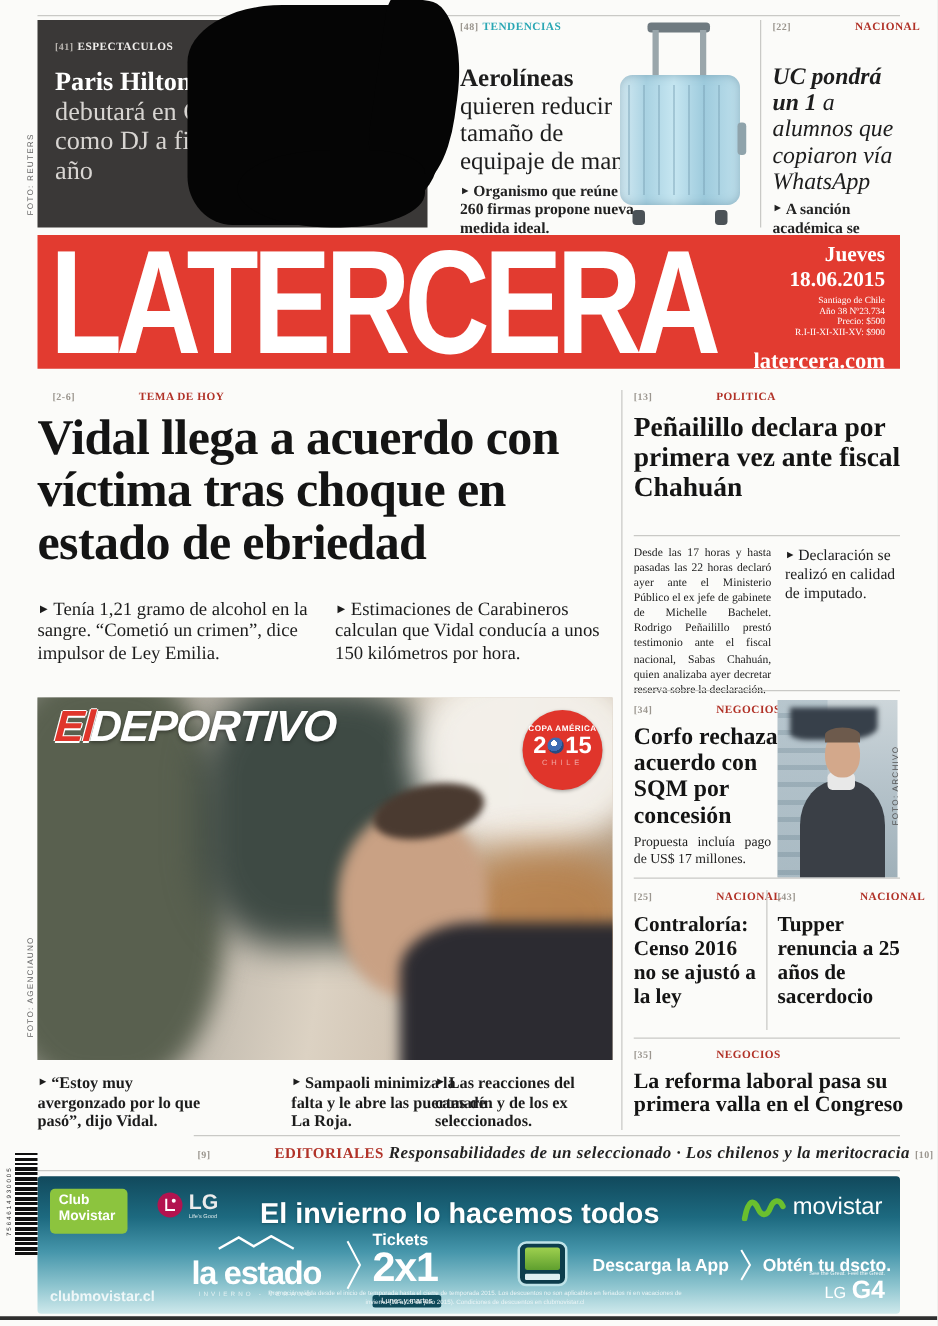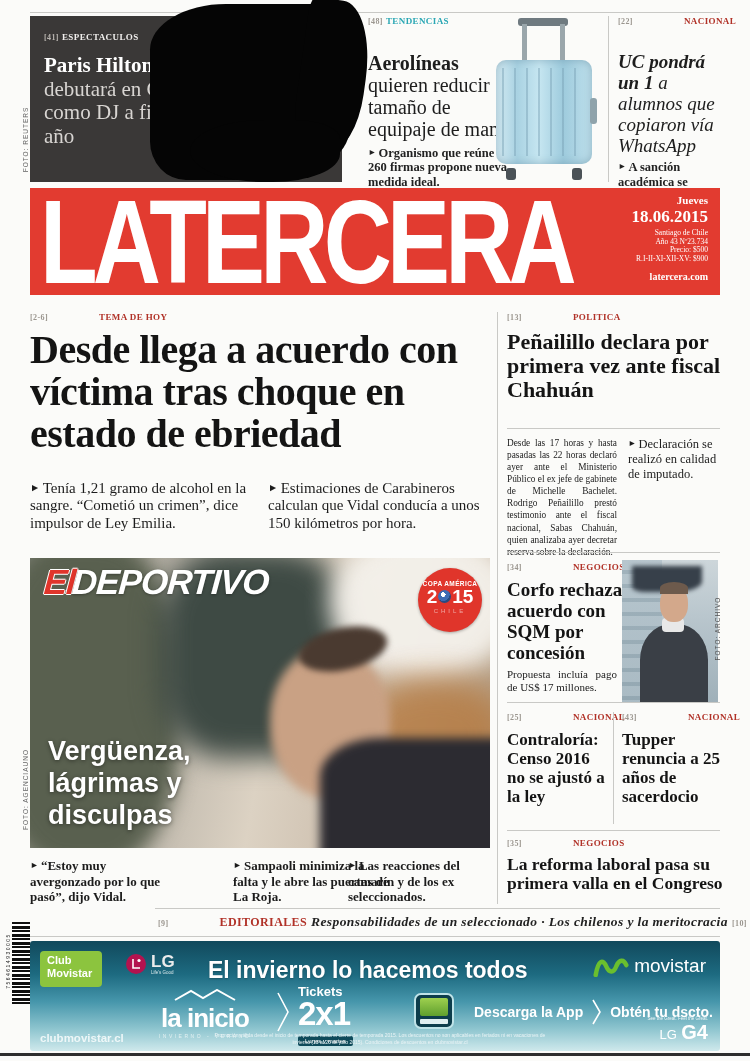--- a/index.html
+++ b/index.html
@@ -41,26 +41,26 @@
            background:repeating-linear-gradient(90deg,rgba(120,160,180,.45) 0 2px,transparent 2px 12px);}
   .sc-side{position:absolute;left:102px;top:80px;width:7px;height:26px;background:#8fa3ab;border-radius:3px;}
   .sc-wheel{position:absolute;bottom:0;width:10px;height:12px;background:#4b5257;border-radius:3px;}
   
   #masthead{left:30px;top:188px;width:690px;height:107px;background:#e23b30;}
   #mast-title{position:absolute;left:10px;top:-14px;font-family:"Liberation Sans",sans-serif;
        font-weight:bold;font-size:118px;color:#ffffff;letter-spacing:-6px;
        transform:scaleX(.80);transform-origin:left center;white-space:nowrap;}
   #mast-info{position:absolute;right:12px;top:6px;text-align:right;color:#ffffff;
        font-family:"Liberation Serif",serif;line-height:1.15;}
-  #mast-day{font-size:11px;font-weight:bold;font-family:Liberation Serif, serif;}
+  #mast-day{font-size:17px;font-weight:bold;font-family:Liberation Serif, serif;}
   #mast-date{font-size:17px;font-weight:bold;margin-bottom:3px;}
   .mast-line{font-size:7.5px;}
-  #mast-site{font-size:10px;font-weight:bold;margin-top:7px;text-align:right;}
-  
-  #lead-kicker{left:30px;top:312px;text-align:center;}
+  #mast-site{font-size:18px;font-weight:bold;margin-top:7px;text-align:right;}
+  
+  #lead-kicker{left:42px;top:312px;text-align:center;}
   #lead-head{left:30px;top:329px;width:468px;font-size:40px;font-weight:bold;line-height:1.05;
        letter-spacing:-.5px;color:#141414;}
   .lead-bul{top:480px;font-size:15px;line-height:1.16;color:#1c1c1c;}
   #lead-b1{left:30px;width:228px;}
   #lead-b2{left:268px;width:224px;}
   #vr-main{left:497px;top:312px;width:1px;height:592px;}
   
   #pol-kicker{left:507px;top:312px;}
   #pol-head{left:507px;top:330px;width:214px;font-size:22px;font-weight:bold;line-height:1.08;color:#141414;}
   #pol-rule{left:507px;top:428px;width:213px;height:1px;}
@@ -221,31 +221,31 @@
     </div>
     <div id="nac-bullet" class="ar">A sanción académica se suma un sumario que aún no concluye.</div>
   </div>
 
   <div class="abs" id="masthead">
     <div id="mast-title">LATERCERA</div>
     <div id="mast-info">
       <div id="mast-day">Jueves</div>
       <div id="mast-date">18.06.2015</div>
       <div class="mast-line">Santiago de Chile</div>
-      <div class="mast-line">Año 43 Nº23.734</div>
+      <div class="mast-line">Año 38 Nº23.734</div>
       <div class="mast-line">Precio: $500</div>
       <div class="mast-line">R.I-II-XI-XII-XV: $900</div>
       <div id="mast-site">latercera.com</div>
     </div>
   </div>
 
   <div class="abs kicker" id="lead-kicker">
     <span class="num">[2-6]</span><span class="red">TEMA DE HOY</span>
   </div>
-  <div class="abs" id="lead-head">Desde llega a acuerdo con víctima tras choque en estado de ebriedad</div>
+  <div class="abs" id="lead-head">Vidal llega a acuerdo con víctima tras choque en estado de ebriedad</div>
   <div class="abs lead-bul ar" id="lead-b1">Tenía 1,21 gramo de alcohol en la sangre. “Cometió un crimen”, dice impulsor de Ley Emilia.</div>
   <div class="abs lead-bul ar" id="lead-b2">Estimaciones de Carabineros calculan que Vidal conducía a unos 150 kilómetros por hora.</div>
   <div class="abs rule" id="vr-main"></div>
 
   <div class="abs kicker" id="pol-kicker">
     <span class="num">[13]</span><span class="red">POLITICA</span>
   </div>
   <div class="abs" id="pol-head">Peñailillo declara por primera vez ante fiscal Chahuán</div>
   <div class="abs rule" id="pol-rule"></div>
   <div class="abs" id="pol-body">Desde las 17 horas y hasta pasadas las 22 horas declaró ayer ante el Ministerio Público el ex jefe de gabinete de Michelle Bachelet. Rodrigo Peñailillo prestó testimonio ante el fiscal nacional, Sabas Chahuán, quien analizaba ayer decretar reserva sobre la declaración.</div>
@@ -267,21 +267,20 @@
     </div>
     <div id="copa-badge">
       <div id="copa-top">COPA AMÉRICA</div>
       <div id="copa-year">
         <span>2</span>
           <span id="copa-ball"></span>
           <span>15</span>
       </div>
       <div id="copa-country">CHILE</div>
     </div>
-    <div id="dep-overlay">Vergüenza, lágrimas y disculpas</div>
   </div>
   <div class="vcredit" style="left:-20px;top:786px;">FOTO: AGENCIAUNO</div>
 
   <div class="abs dep-bul ar" id="dep-b1">“Estoy muy avergonzado por lo que pasó”, dijo Vidal.</div>
   <div class="abs dep-bul ar" id="dep-b2">Sampaoli minimiza la falta y le abre las puertas de La Roja.</div>
   <div class="abs dep-bul ar" id="dep-b3">Las reacciones del camarín y de los ex seleccionados.</div>
 
   <div class="abs kicker" id="corfo-kicker">
     <span class="num">[34]</span><span class="red">NEGOCIOS</span>
   </div>
@@ -342,21 +341,21 @@
     <div id="ad-mov">
       <svg width="36" height="22" viewBox="0 0 40 24">
         <path d="M3 22 C6 5, 11 4, 15 13 C18 20, 23 20, 26 12 C29 5, 34 4, 37 11" stroke="#6abf2e" stroke-width="5" fill="none" stroke-linecap="round"></path>
       </svg>
       <span class="word">movistar</span>
     </div>
     <div id="ad-parva">
       <svg width="64" height="12" viewBox="0 0 64 12">
         <polyline points="2,11 18,2 30,9 44,1 62,11" stroke="#fff" stroke-width="2" fill="none"></polyline>
       </svg>
-      <div class="name">la inicio</div>
+      <div class="name">la estado</div>
       <div class="sub">INVIERNO - VERANO</div>
     </div>
     <svg class="abs" style="left:246px;top:50px;" width="14" height="42">
       <polyline class="chev" points="2,2 12,21 2,40"></polyline>
     </svg>
     <div id="ad-tickets">
       <div class="t">Tickets</div>
       <div class="o">2x1</div>
       <div class="s">Lunes y martes</div>
     </div>

